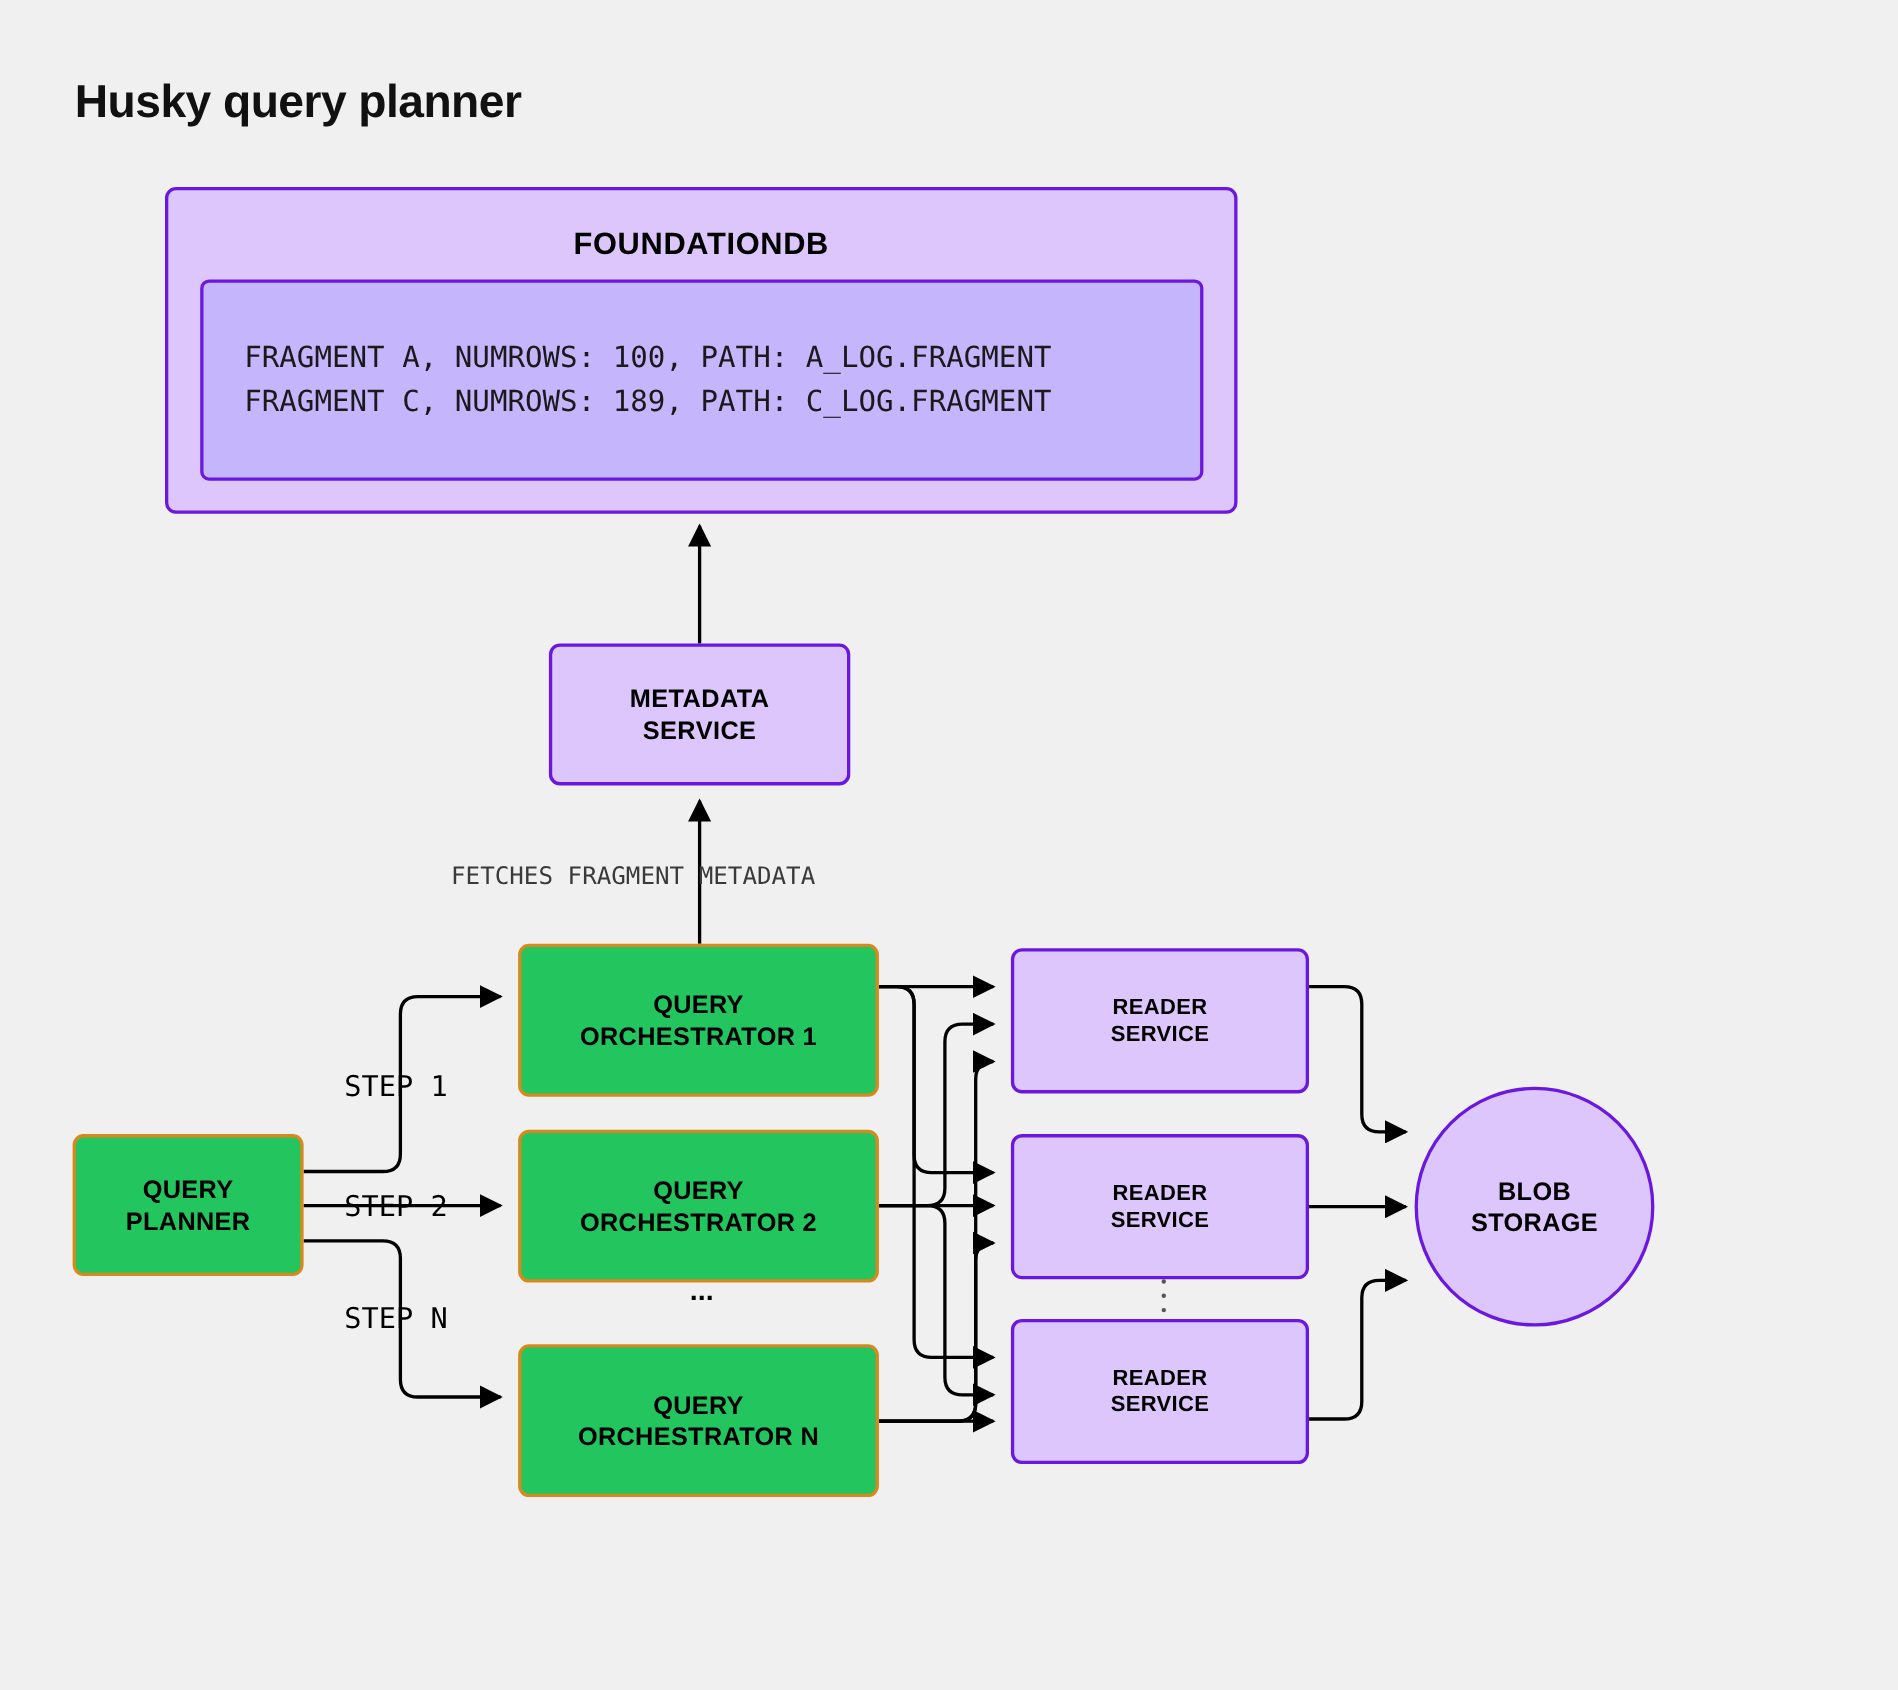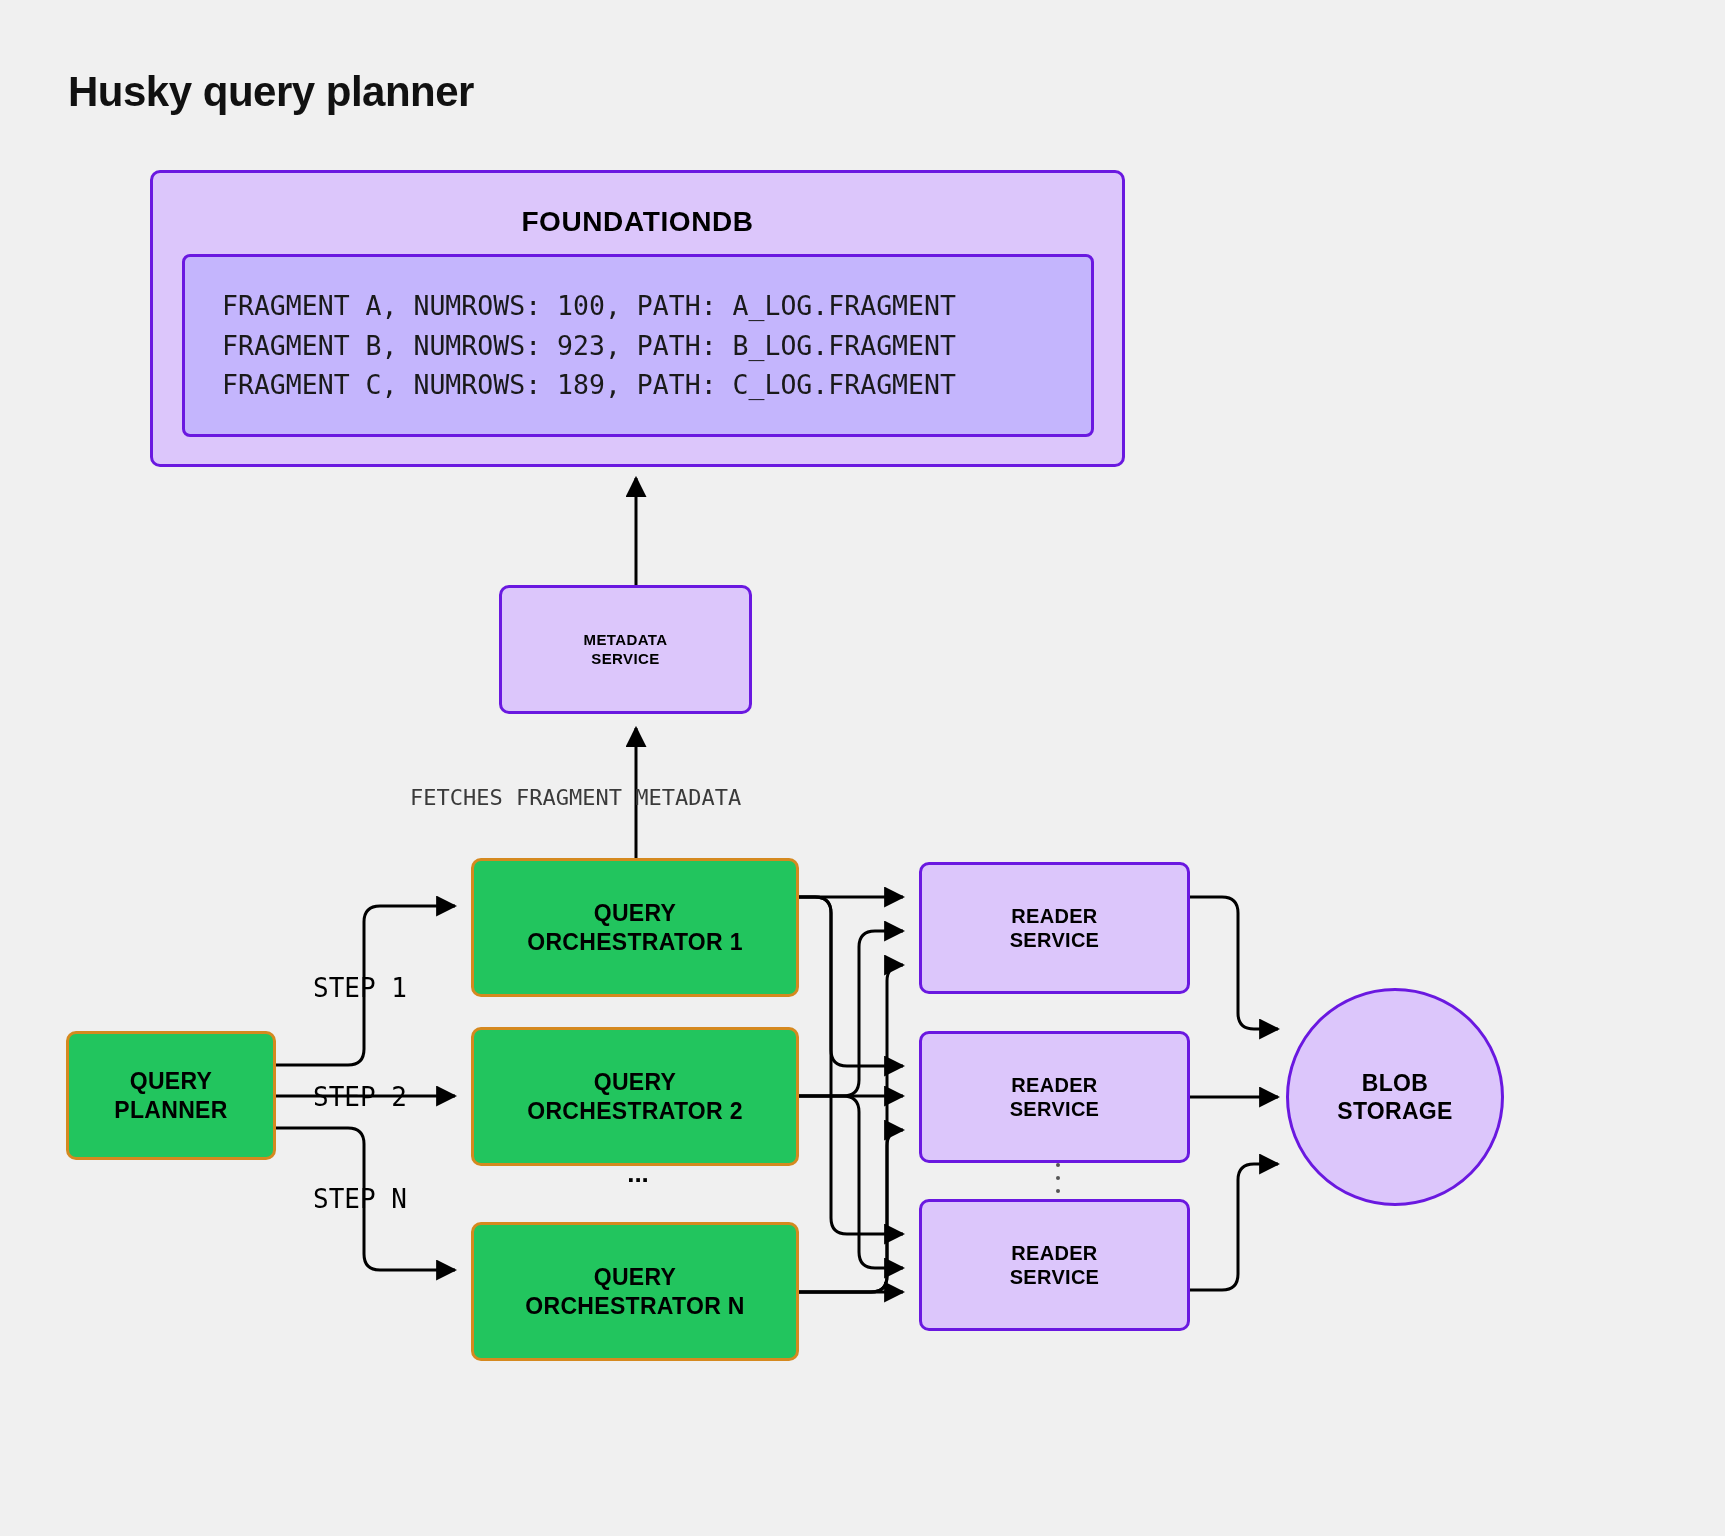--- a/index.html
+++ b/index.html
@@ -97,23 +97,23 @@
     font-family: "DejaVu Sans Mono", monospace;
     font-size: 26.5px;
     color: #1a1a1a;
     line-height: 1.49;
     white-space: pre;
     letter-spacing: 0px;
   }
   #metadata-service {
     left: 499px;
     top: 585px;
-    width: 253px;
+    width: 274px;
     height: 129px;
-    font-size: 15px;
+    font-size: 23px;
     letter-spacing: 0.4px;
   }
   #query-planner {
     left: 66px;
     top: 1031px;
     width: 210px;
     height: 129px;
     font-size: 23px;
     letter-spacing: 0.3px;
   }
@@ -231,21 +231,20 @@
     <path d="M 1190 897 L 1222 897 Q 1238 897 1238 913 L 1238 1013 Q 1238 1029 1254 1029 L 1278 1029" fill="none" stroke="#000000" stroke-width="3" marker-end="url(#arrow)"></path>
     <path d="M 1190 1097 L 1278 1097" fill="none" stroke="#000000" stroke-width="3" marker-end="url(#arrow)"></path>
     <path d="M 1190 1290 L 1222 1290 Q 1238 1290 1238 1274 L 1238 1180 Q 1238 1164 1254 1164 L 1278 1164" fill="none" stroke="#000000" stroke-width="3" marker-end="url(#arrow)"></path>
   </svg>
 
   <div class="node purple-box" id="fdb-box">
     <div id="fdb-title">FOUNDATIONDB</div>
   </div>
   <div id="fdb-inner">
     <div class="line">FRAGMENT A, NUMROWS: 100, PATH: A_LOG.FRAGMENT</div>
-    <div class="line">FRAGMENT B, NUMROWS: 923, PATH: B_LOG.FRAGMENT</div>
     <div class="line">FRAGMENT C, NUMROWS: 189, PATH: C_LOG.FRAGMENT</div>
   </div>
 
   <div class="node purple-box" id="metadata-service">
     <span>METADATA</span>
     <span>SERVICE</span>
   </div>
 
   <div class="edge-label" id="label-fetches">FETCHES FRAGMENT METADATA</div>
   <div class="edge-label" id="label-step-1">STEP 1</div>

